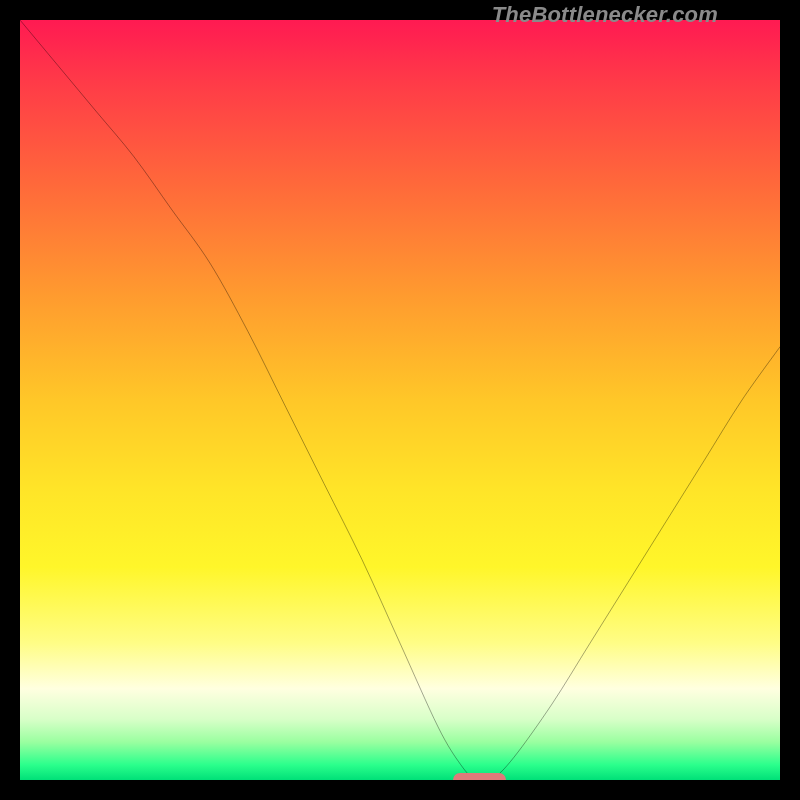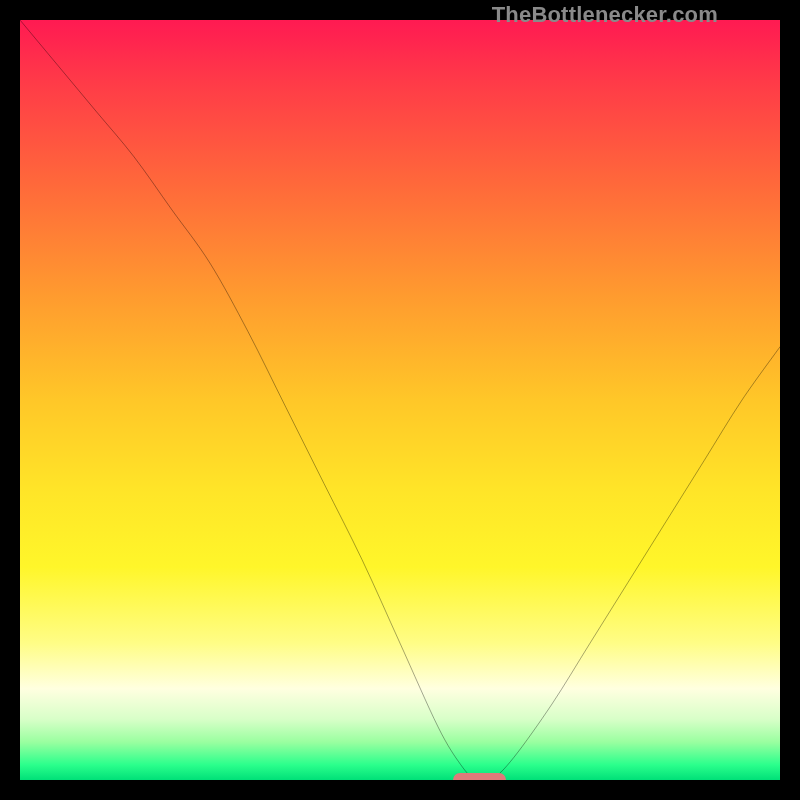--- a/index.html
+++ b/index.html
@@ -8,20 +8,21 @@
     width: 800px;
     height: 800px;
     background: #000;
     overflow: hidden;
   }
   .frame {
     position: relative;
     width: 724px;
     height: 800px;
     background: #000;
+    font-style: italic;
   }
   .plot-area {
     position: absolute;
     left: 20px;
     top: 20px;
     width: 760px;
     height: 760px;
     overflow: hidden;
   }
   .gradient-bg {

